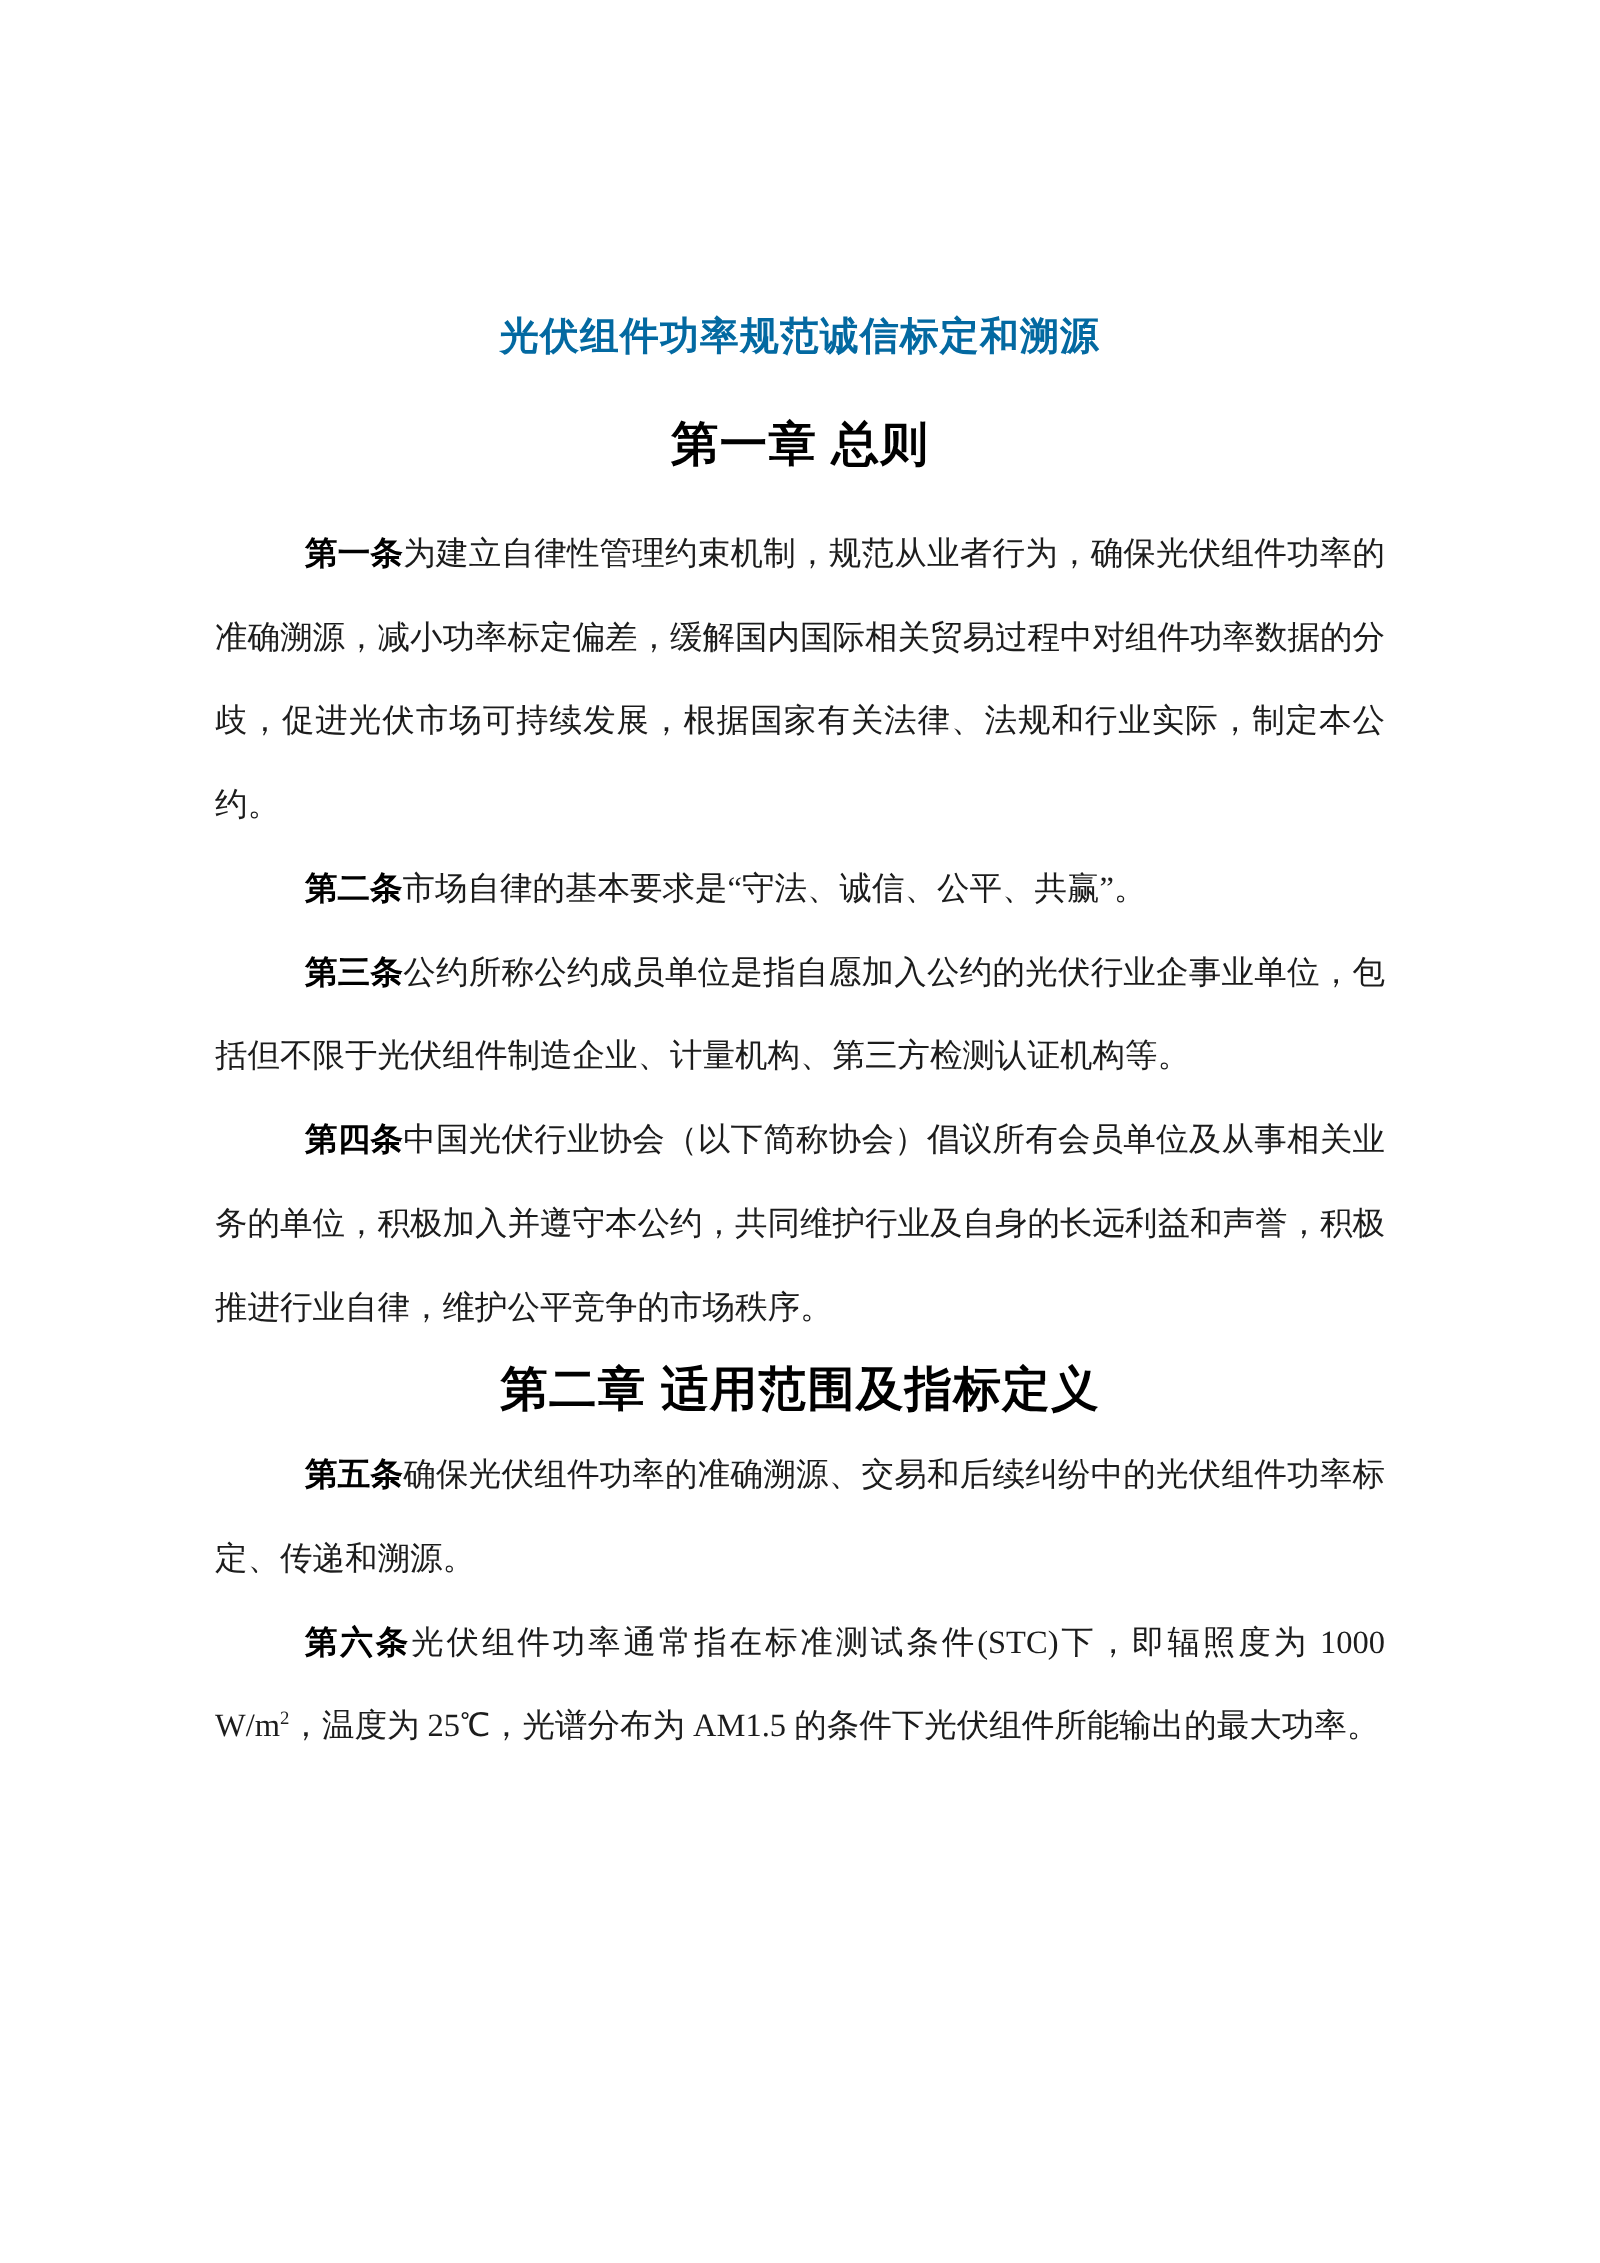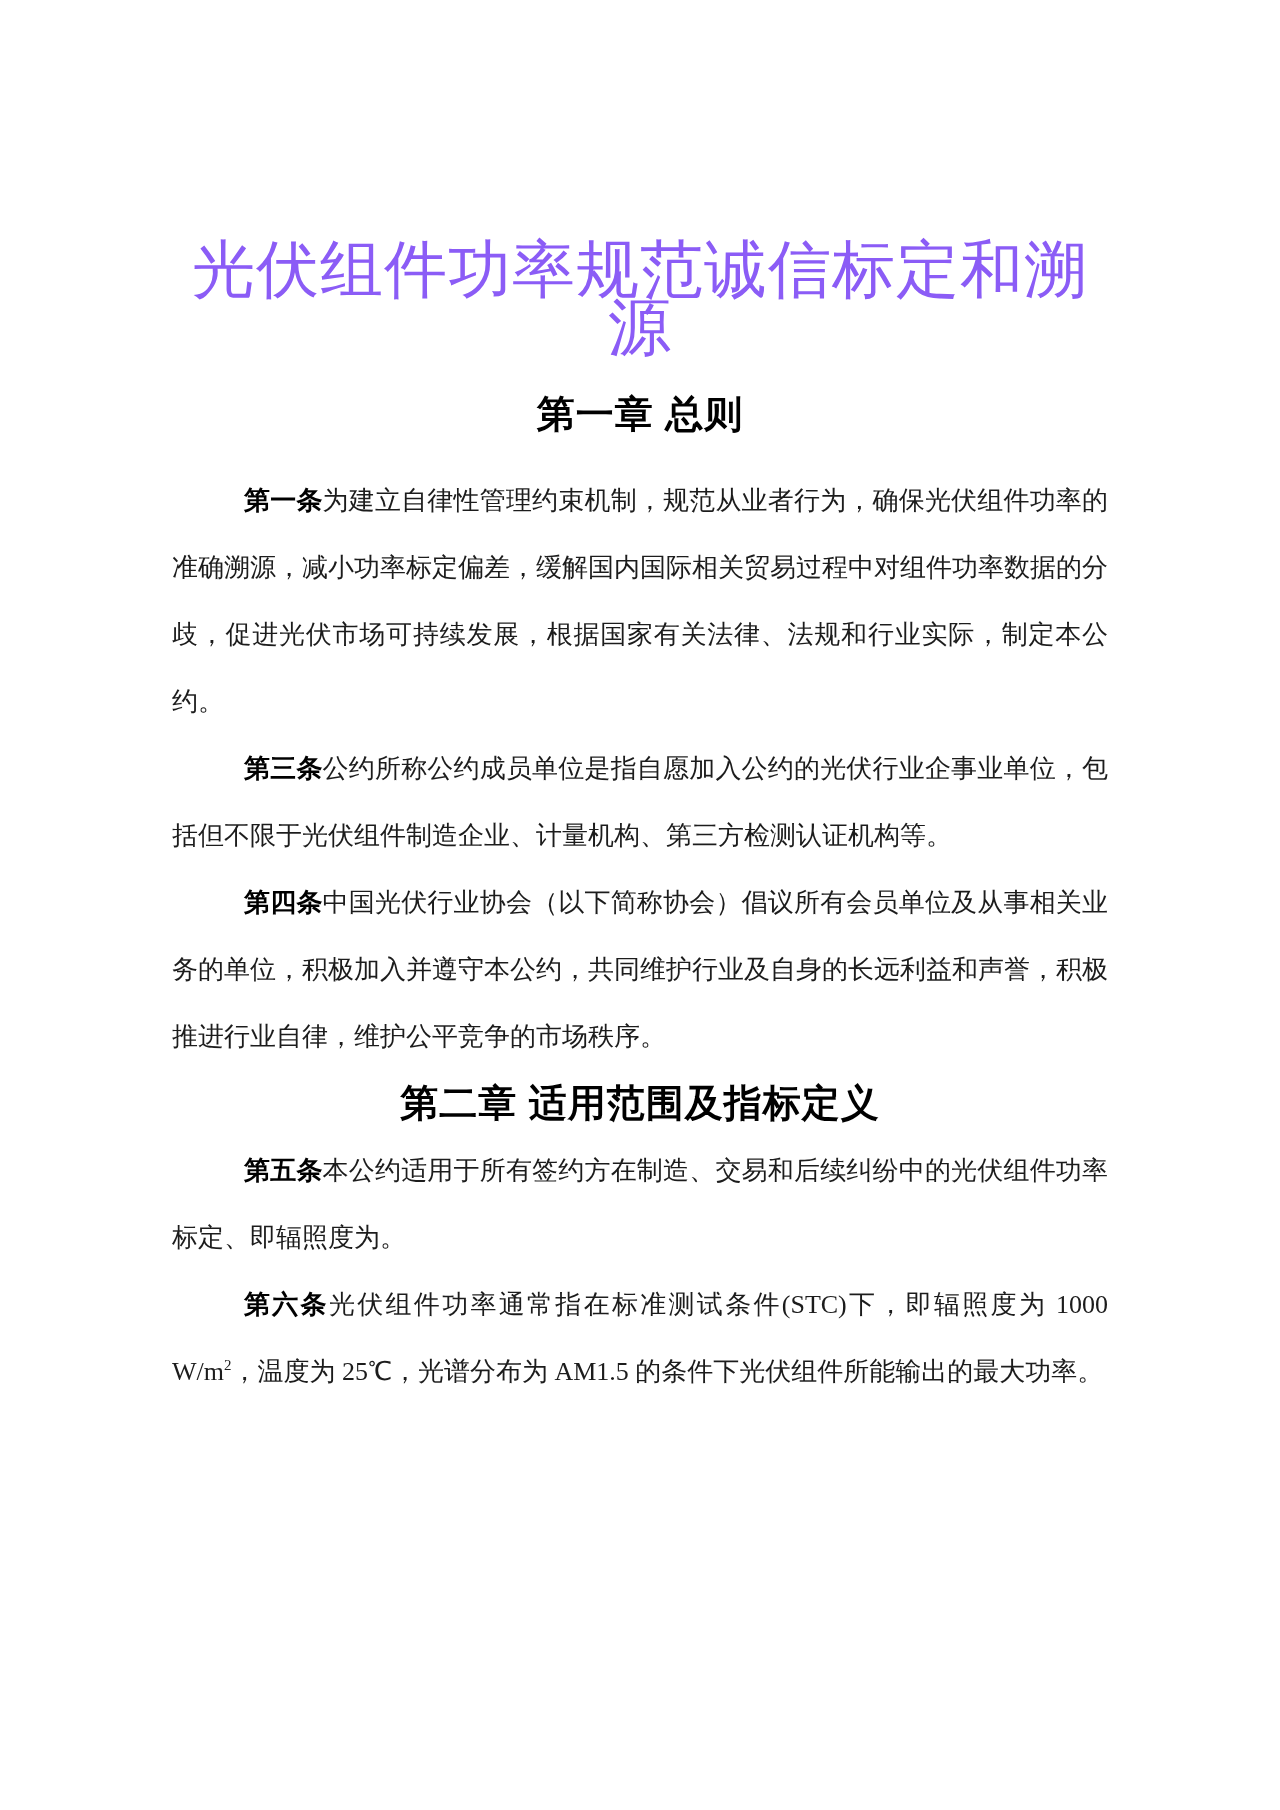--- a/index.html
+++ b/index.html
@@ -11,24 +11,24 @@
     margin: 0 auto;
     background: #ffffff;
     color: #1c1c1c;
     padding: 240px 172px 0 172px;
     overflow: hidden;
     font-family: "Liberation Serif", serif;
   }
   .doc-title {
     text-align: center;
     font-family: "Liberation Sans", sans-serif;
-    font-weight: normal;
-    font-size: 63px;
+    font-weight: bold;
+    font-size: 31px;
     line-height: 58px;
-    color: #8b5cf6;
+    color: #0369a1;
     letter-spacing: 1px;
   }
   .doc-title.second { margin-top: 45px; }
   .chapter-heading {
     text-align: center;
     font-family: "Liberation Sans", sans-serif;
     font-weight: bold;
     font-size: 38px;
     color: #000000;
     letter-spacing: 1px;
@@ -63,33 +63,36 @@
 
   <h1 class="doc-title">光伏组件功率规范诚信标定和溯源</h1>
 
 
   <h2 class="chapter-heading first">第一章 总则</h2>
 
   <p class="article">
     <span class="label">第一条</span><span>为建立自律性管理约束机制，规范从业者行为，确保光伏组件功率的准确溯源，减小功率标定偏差，缓解国内国际相关贸易过程中对组件功率数据的分歧，促进光伏市场可持续发展，根据国家有关法律、法规和行业实际，制定本公约。</span>
   </p>
 
+  <p class="article">
+    <span class="label">第二条</span><span>市场自律的基本要求是“守法、诚信、公平、共赢”。</span>
+  </p>
 
   <p class="article">
     <span class="label">第三条</span><span>公约所称公约成员单位是指自愿加入公约的光伏行业企事业单位，包括但不限于光伏组件制造企业、计量机构、第三方检测认证机构等。</span>
   </p>
 
   <p class="article">
     <span class="label">第四条</span><span>中国光伏行业协会（以下简称协会）倡议所有会员单位及从事相关业务的单位，积极加入并遵守本公约，共同维护行业及自身的长远利益和声誉，积极推进行业自律，维护公平竞争的市场秩序。</span>
   </p>
 
   <h2 class="chapter-heading inflow">第二章 适用范围及指标定义</h2>
 
   <p class="article">
-    <span class="label">第五条</span><span>本公约适用于所有签约方在制造、交易和后续纠纷中的光伏组件功率标定、即辐照度为。</span>
+    <span class="label">第五条</span><span>确保光伏组件功率的准确溯源、交易和后续纠纷中的光伏组件功率标定、传递和溯源。</span>
   </p>
 
   <p class="article">
     <span class="label">第六条</span><span>光伏组件功率通常指在标准测试条件(STC)下，即辐照度为 1000 W/m</span><sup>2</sup><span>，温度为 25℃，光谱分布为 AM1.5 的条件下光伏组件所能输出的最大功率。</span>
   </p>
 
 
 </div>
 
 </body></html>

